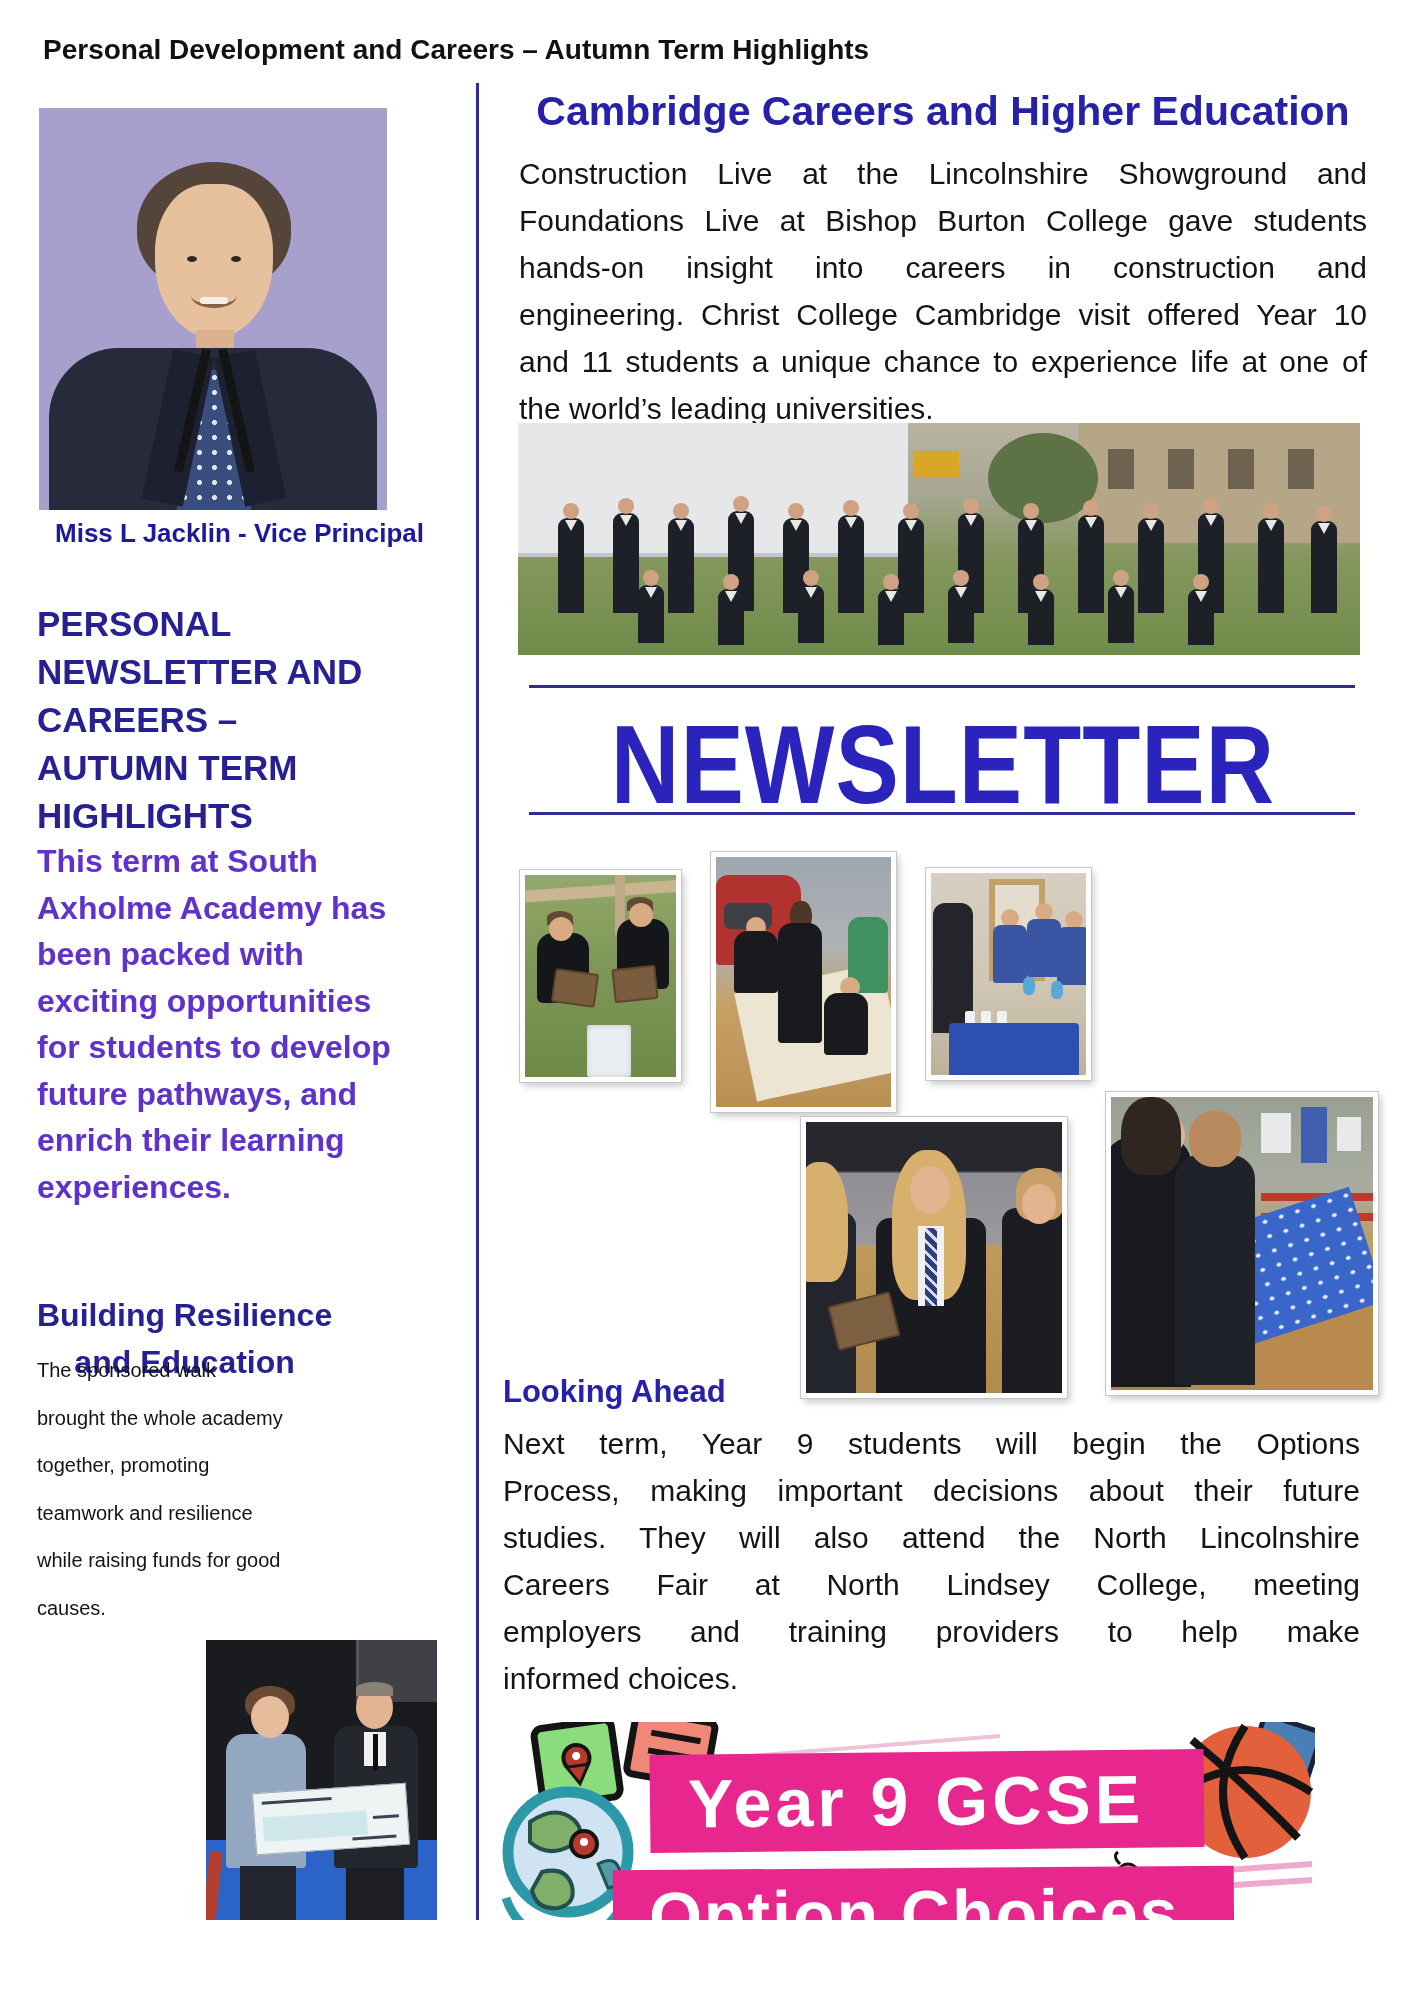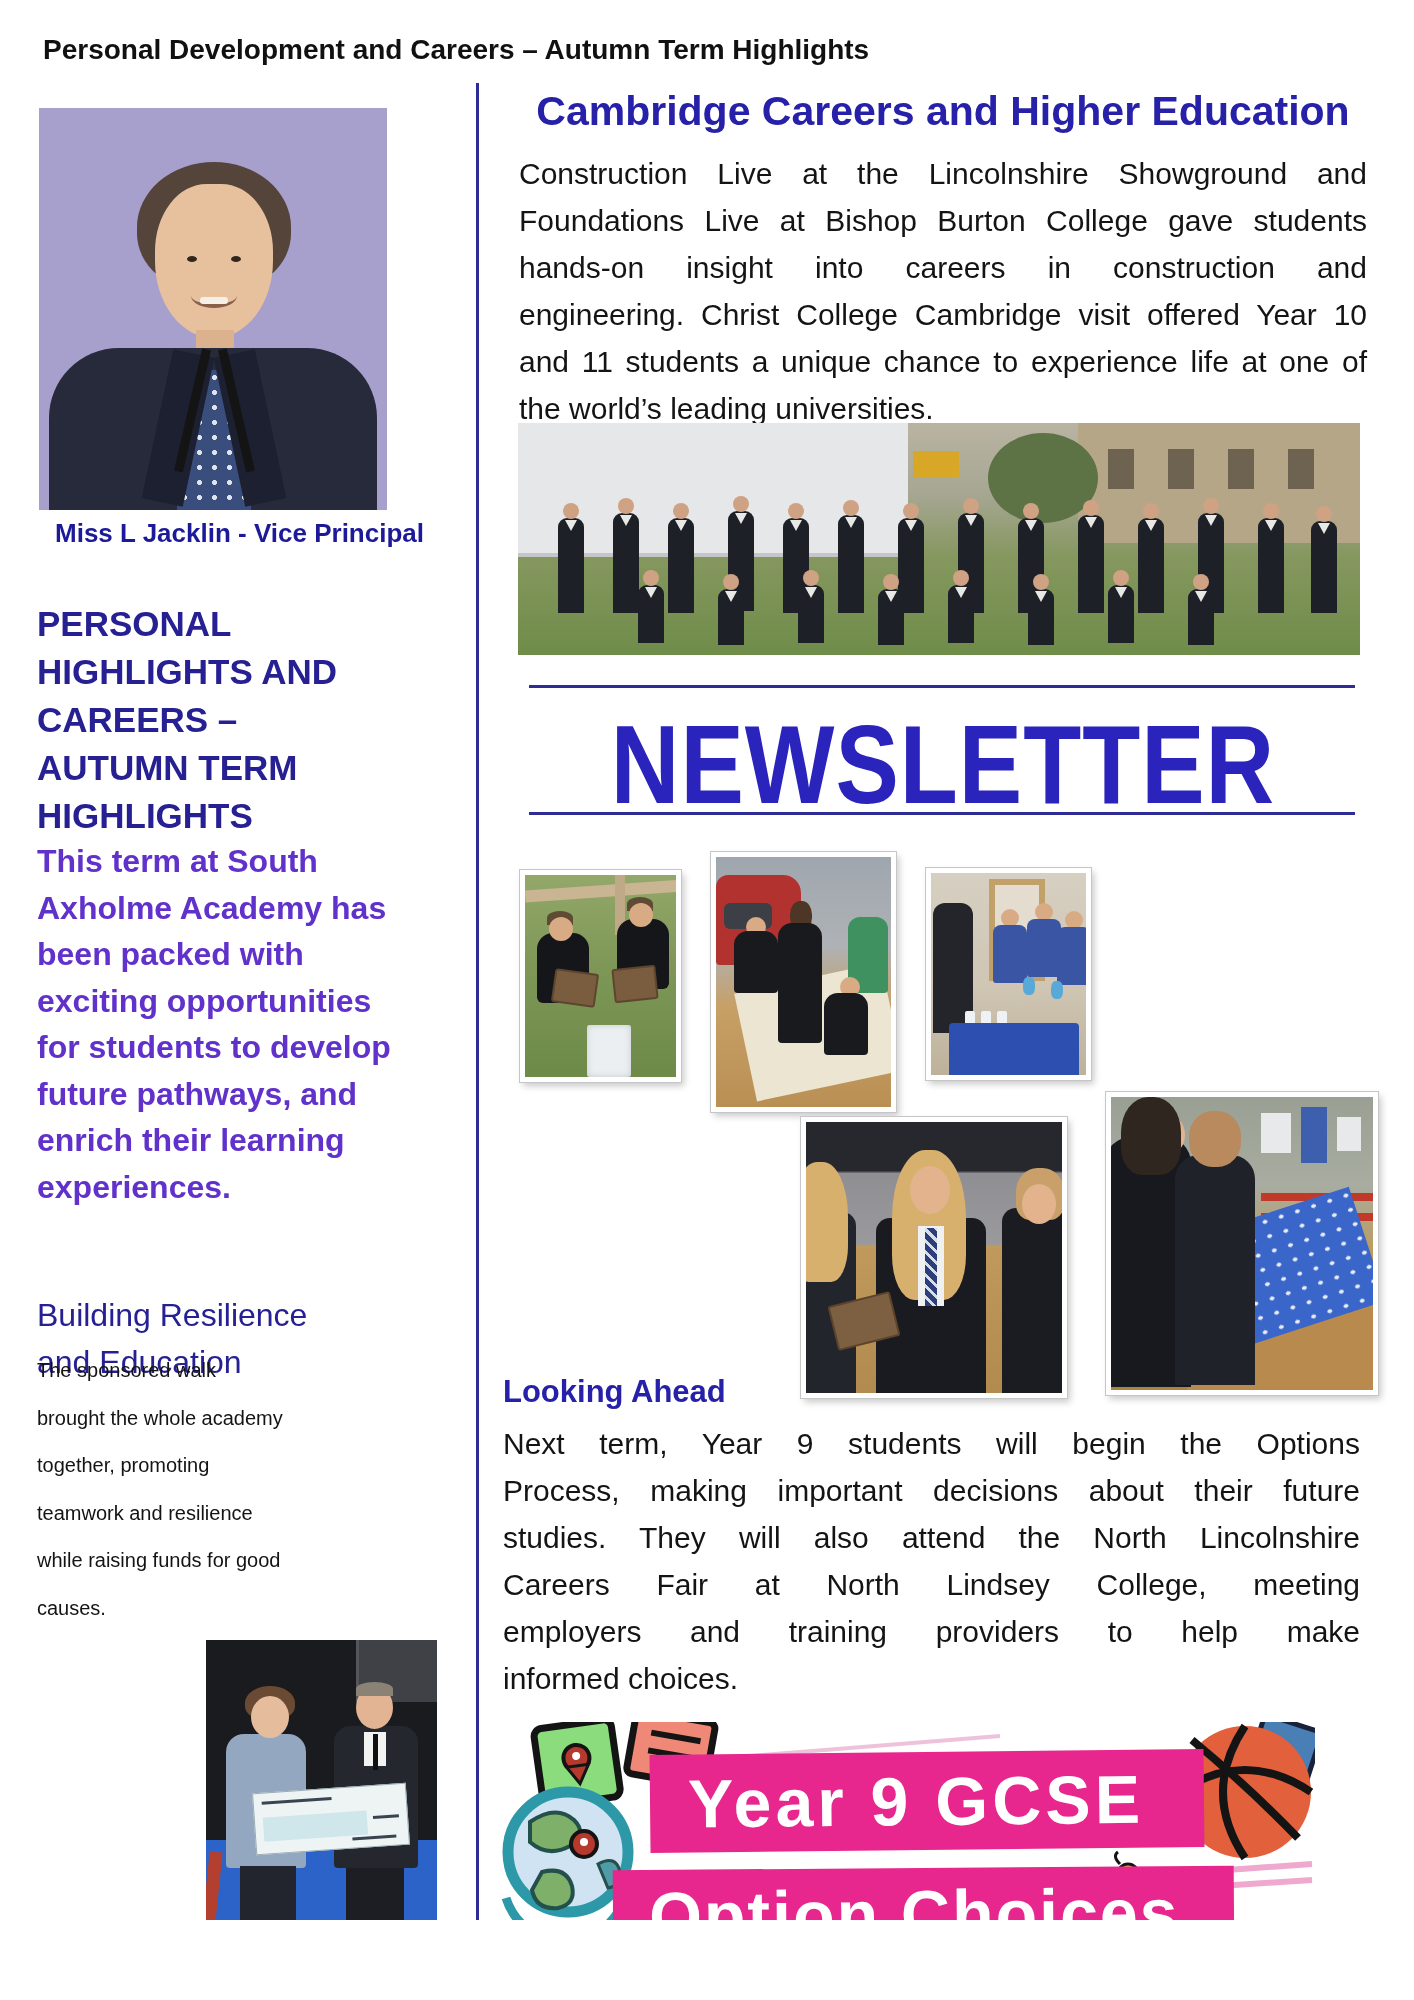--- a/index.html
+++ b/index.html
@@ -27,21 +27,21 @@
   .jk-blazer{position:absolute;left:10px;top:240px;width:328px;height:162px;background:#262a3a;border-radius:70px 70px 0 0;}
   .jk-top{position:absolute;left:138px;top:262px;width:74px;height:140px;background:#3a4e7e;
           background-image:radial-gradient(#dfe4ee 2.2px,transparent 2.8px);background-size:15px 15px;}
   .jk-lapel{position:absolute;top:244px;width:42px;height:152px;background:#1c2030;}
   .jk-lan{position:absolute;top:240px;width:9px;height:125px;background:#141414;}
 
   .caption{left:55px;top:518px;font-size:26px;font-weight:bold;color:#1c1a99;white-space:nowrap;}
 
   .lheading{left:37px;top:600px;font-size:35px;font-weight:bold;color:var(--navy);line-height:48px;}
   .lintro{left:37px;top:838px;font-size:32px;font-weight:bold;color:var(--purple);line-height:46.5px;}
-  .bheading{left:37px;top:1292px;font-size:32px;font-weight:normal;color:var(--navy);line-height:47px;}
+  .bheading{left:37px;top:1292px;font-size:32px;font-weight:bold;color:var(--navy);line-height:47px;text-align:center;}
   .lbody{left:37px;top:1347px;font-size:20px;color:var(--ink);line-height:47.5px;}
 
   
   .cheque{left:206px;top:1640px;width:231px;height:302px;background:#1a1b1f;overflow:hidden;}
   .cq-screen{position:absolute;left:150px;top:0;width:81px;height:62px;background:#3f4147;border-left:3px solid #55565c;}
   .cq-mats{position:absolute;left:0;top:200px;width:231px;height:102px;background:#2c63c8;}
   .cq-red{position:absolute;left:0;top:212px;width:13px;height:70px;background:#b3402e;transform:rotate(6deg);}
   .cq-wjacket{position:absolute;left:20px;top:94px;width:80px;height:134px;background:#93a7c0;border-radius:18px 18px 4px 4px;}
   .cq-whead{position:absolute;left:45px;top:56px;width:38px;height:42px;background:#e6bd9c;border-radius:50%;}
   .cq-whair{position:absolute;left:39px;top:46px;width:50px;height:34px;background:#6b4a34;border-radius:50% 50% 40% 40%;}
@@ -161,21 +161,21 @@
     <div class="jk-top"></div>
     <div class="jk-lapel" style="left:118px;transform:rotate(12deg);"></div>
     <div class="jk-lapel" style="left:190px;transform:rotate(-12deg);"></div>
     <div class="jk-lan" style="left:149px;transform:rotate(13deg);"></div>
     <div class="jk-lan" style="left:193px;transform:rotate(-13deg);"></div>
   </div>
   <div class="abs caption">Miss L Jacklin - Vice Principal</div>
 
   <div class="abs lheading">
     <div>PERSONAL</div>
-    <div>HIGHLIGHTS AND</div>
+    <div>NEWSLETTER AND</div>
     <div>CAREERS –</div>
     <div>AUTUMN TERM</div>
     <div>HIGHLIGHTS</div>
   </div>
 
   <div class="abs lintro">
     <div>This term at South</div>
     <div>Axholme Academy has</div>
     <div>been packed with</div>
     <div>exciting opportunities</div>

